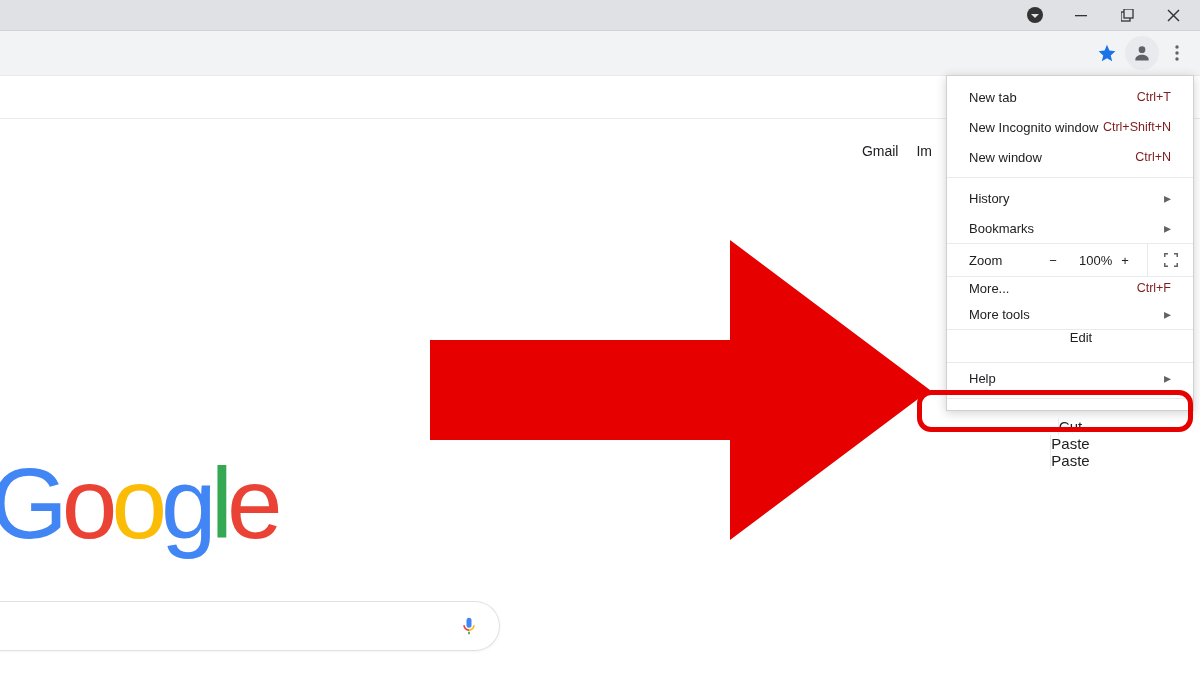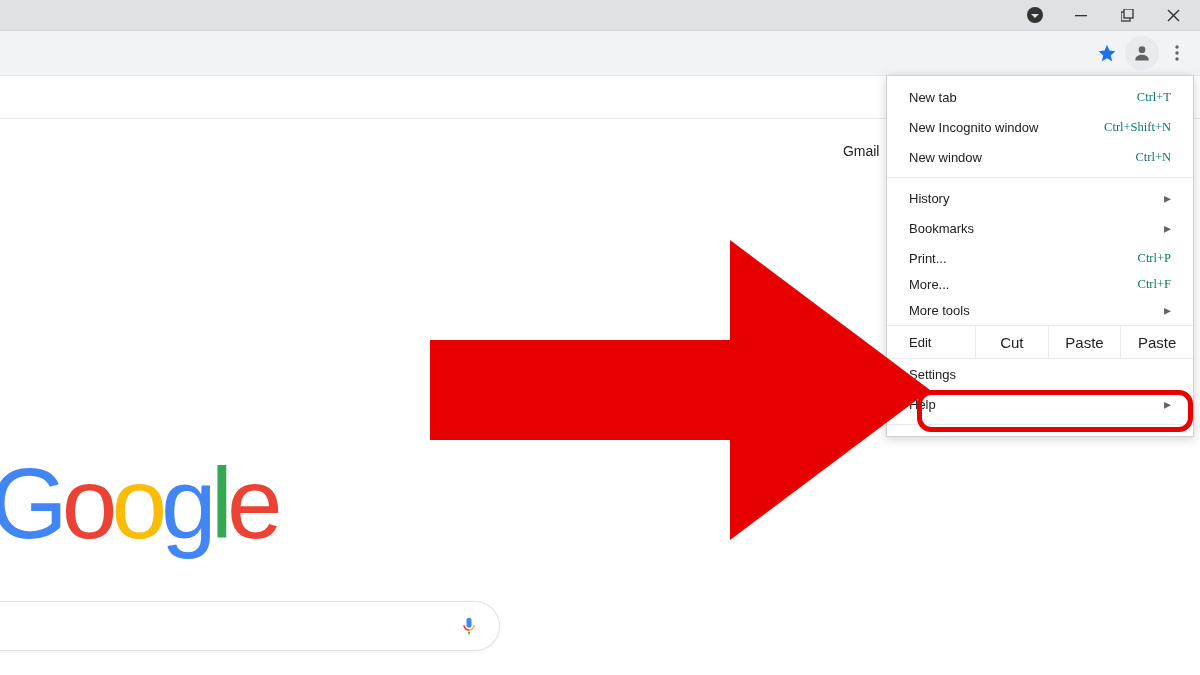--- a/index.html
+++ b/index.html
@@ -11,46 +11,46 @@
   .titlebar svg, .titlebar .glyph { color:#333; }
 
   
   .toolbar { height: 45px; background: #f1f3f4; border-bottom: 1px solid #e8eaed; display: flex; justify-content: flex-end; align-items: center; padding-right: 6px; gap: 1px; }
   .tbtn { width: 34px; height: 34px; border-radius: 50%; display: flex; align-items: center; justify-content: center; }
   .tbtn.profile { background:#e8eaed; }
 
   
   .content { position: absolute; top: 76px; left: 0; right: 0; bottom: 0; background: #fff; }
   .content-sep { position:absolute; top:42px; left:0; right:0; height:1px; background:#e8eaed; }
-  .toplinks { position: absolute; top: 67px; right: 277px; display: flex; gap: 28px; font-size: 14px; color: #202124; margin-left: 16px; }
+  .toplinks { position: absolute; top: 67px; right: 268px; display: flex; gap: 18px; font-size: 14px; color: #202124; margin-left: 16px; }
   .toplinks span { }
 
   .logo { position: absolute; left: -10px; top: 370px; font-size: 100px; font-weight: 400; letter-spacing: -6px; font-family: Arial, sans-serif; white-space: nowrap; }
   .logo span { font-family: Arial, sans-serif; }
   .c-blue { color:#4285F4; }
   .c-red { color:#EA4335; }
   .c-yellow { color:#FBBC05; }
   .c-green { color:#34A853; }
 
   .searchbar { position:absolute; left:0; top:525px; width:500px; height:50px; border:1px solid #dfe1e5; border-left:none; border-radius: 0 25px 25px 0; display:flex; align-items:center; justify-content:flex-end; padding-right:20px; background:#fff; box-shadow: 0 1px 3px rgba(0,0,0,0.05);}
   .mic { width:20px; height:24px; }
 
   
-  .menu { position:absolute; top:75px; right:6px; width:308px; background:#fff; border:1px solid #d0d0d0; box-shadow: 0 2px 10px rgba(0,0,0,0.18); font-size:13px; color:#202124; padding: 6px 0; }
+  .menu { position:absolute; top:75px; right:6px; width:248px; background:#fff; border:1px solid #d0d0d0; box-shadow: 0 2px 10px rgba(0,0,0,0.18); font-size:13px; color:#202124; padding: 6px 0; }
   .menu .row { display:flex; align-items:center; justify-content:space-between; height:30px; padding: 0 22px; }
   .menu .row .lbl { }
-  .menu .row .sc { color:#0f766e; font-size:12.5px;font-family:Liberation Serif, serif; }
+  .menu .row .sc { color:#7f1d1d; font-size:12.5px; }
   .menu .row .sub { color:#5f6368; font-size:14px; }
   .menu .sep { height:1px; background:#e8eaed; margin: 5px 0; }
   .menu .zoomrow { display:flex; align-items:center; height:34px; border-top:1px solid #e8eaed; border-bottom:1px solid #e8eaed; }
   .menu .zoomrow .zlbl { flex: 0 0 84px; padding-left:22px; }
   .menu .zoomrow .zctrl { display:flex; align-items:center; justify-content:center; gap:16px; flex:1; }
   .menu .zoomrow .zctrl span { width:20px; text-align:center; }
   .menu .zoomrow .fs { width:46px; display:flex; align-items:center; justify-content:center; border-left:1px solid #e8eaed; height:100%; }
-  .menu .editrow { display:flex; align-items:center; height:34px; border-top:1px solid #e8eaed; border-bottom:1px solid #e8eaed; }
+  .menu .editrow { display:flex; align-items:center; height:34px; border-top:1px solid #e8eaed; border-bottom:1px solid #e8eaed;flex-direction:column; }
   .menu .editrow .elbl { flex:0 0 88px; padding-left:22px; }
   .menu .editrow .eact { flex:1; text-align:center; font-size:15px; border-left:1px solid #e8eaed; height:100%; display:flex; align-items:center; justify-content:center; }
 
   .highlight-box { position:absolute; border:5px solid #e60000; border-radius:14px; pointer-events:none; }
 
   
   .arrow { position:absolute; pointer-events:none; }
 
 </style>
 </head>
@@ -142,46 +142,51 @@
   <div class="sep"></div>
   <div class="row">
     <span class="lbl">History</span>
     <span class="sub">▸</span>
   </div>
   <div class="row">
     <span class="lbl">Bookmarks</span>
     <span class="sub">▸</span>
   </div>
 
+  <div class="zoomrow">
+    <span class="zlbl">Zoom</span>
+    <div class="zctrl">
+      <span>−</span>
+      <span>100%</span>
+      <span>+</span>
+    </div>
+    <div class="fs">
+      <svg width="14" height="14" viewBox="0 0 14 14">
+          <path d="M0 0h4v1.5H1.5V4H0zM10 0h4v4h-1.5V1.5H10zM0 10h1.5v2.5H4V14H0zM12.5 10H14v4h-4v-1.5h2.5z" fill="#5f6368"></path>
+        </svg>
+    </div>
+  </div>
 
-  <div class="row">
-    <span class="lbl">Print...</span>
-    <span class="sc">Ctrl+P</span>
-  </div>
   <div class="row" style="height:22px; overflow:hidden">
     <span class="lbl">More...</span>
     <span class="sc">Ctrl+F</span>
   </div>
   <div class="row">
     <span class="lbl">More tools</span>
     <span class="sub">▸</span>
   </div>
 
   <div class="editrow">
     <span class="elbl">Edit</span>
     <span class="eact">Cut</span>
     <span class="eact">Paste</span>
     <span class="eact">Paste</span>
   </div>
 
   <div class="row">
-    <span class="lbl">Settings</span>
-    <span class="sc"></span>
-  </div>
-  <div class="row">
     <span class="lbl">Help</span>
     <span class="sub">▸</span>
   </div>
   <div class="sep"></div>
 </div>
 
 <div class="highlight-box" style="left:917px; top:390px; width:276px; height:42px;"></div>
 
 <svg class="arrow" style="left:400px; top:210px; width:540px; height:360px;" viewBox="0 0 540 360">
   <path d="M 30 130 L 330 130 L 330 30 L 530 180 L 330 330 L 330 230 L 30 230 Z" fill="#e60000"></path>

